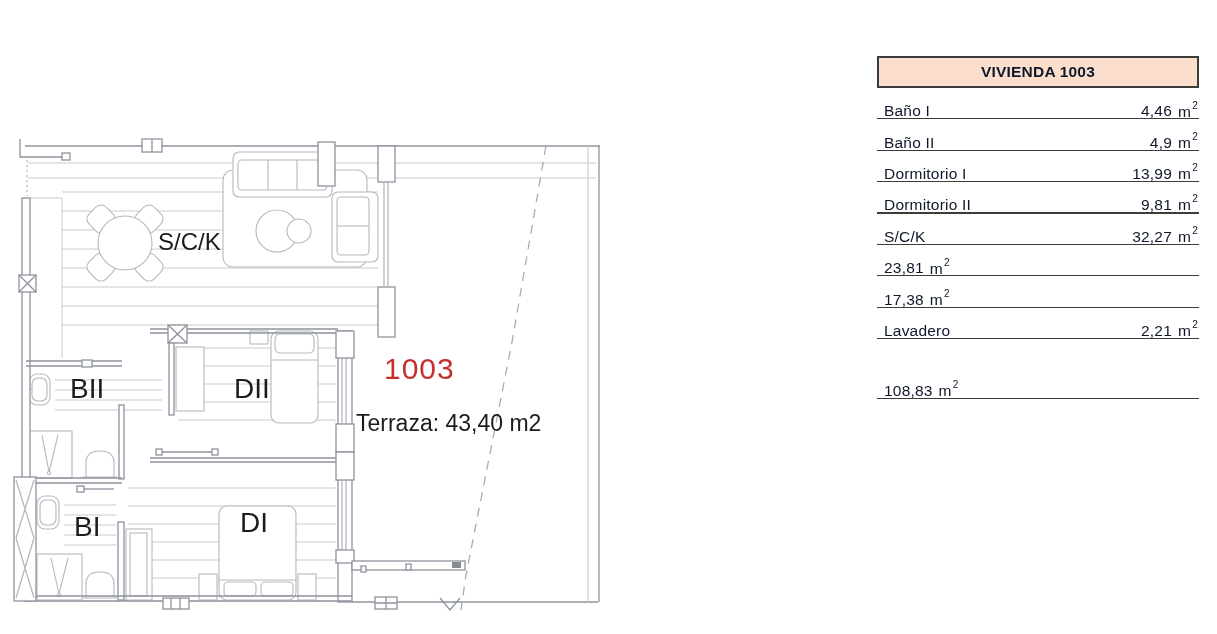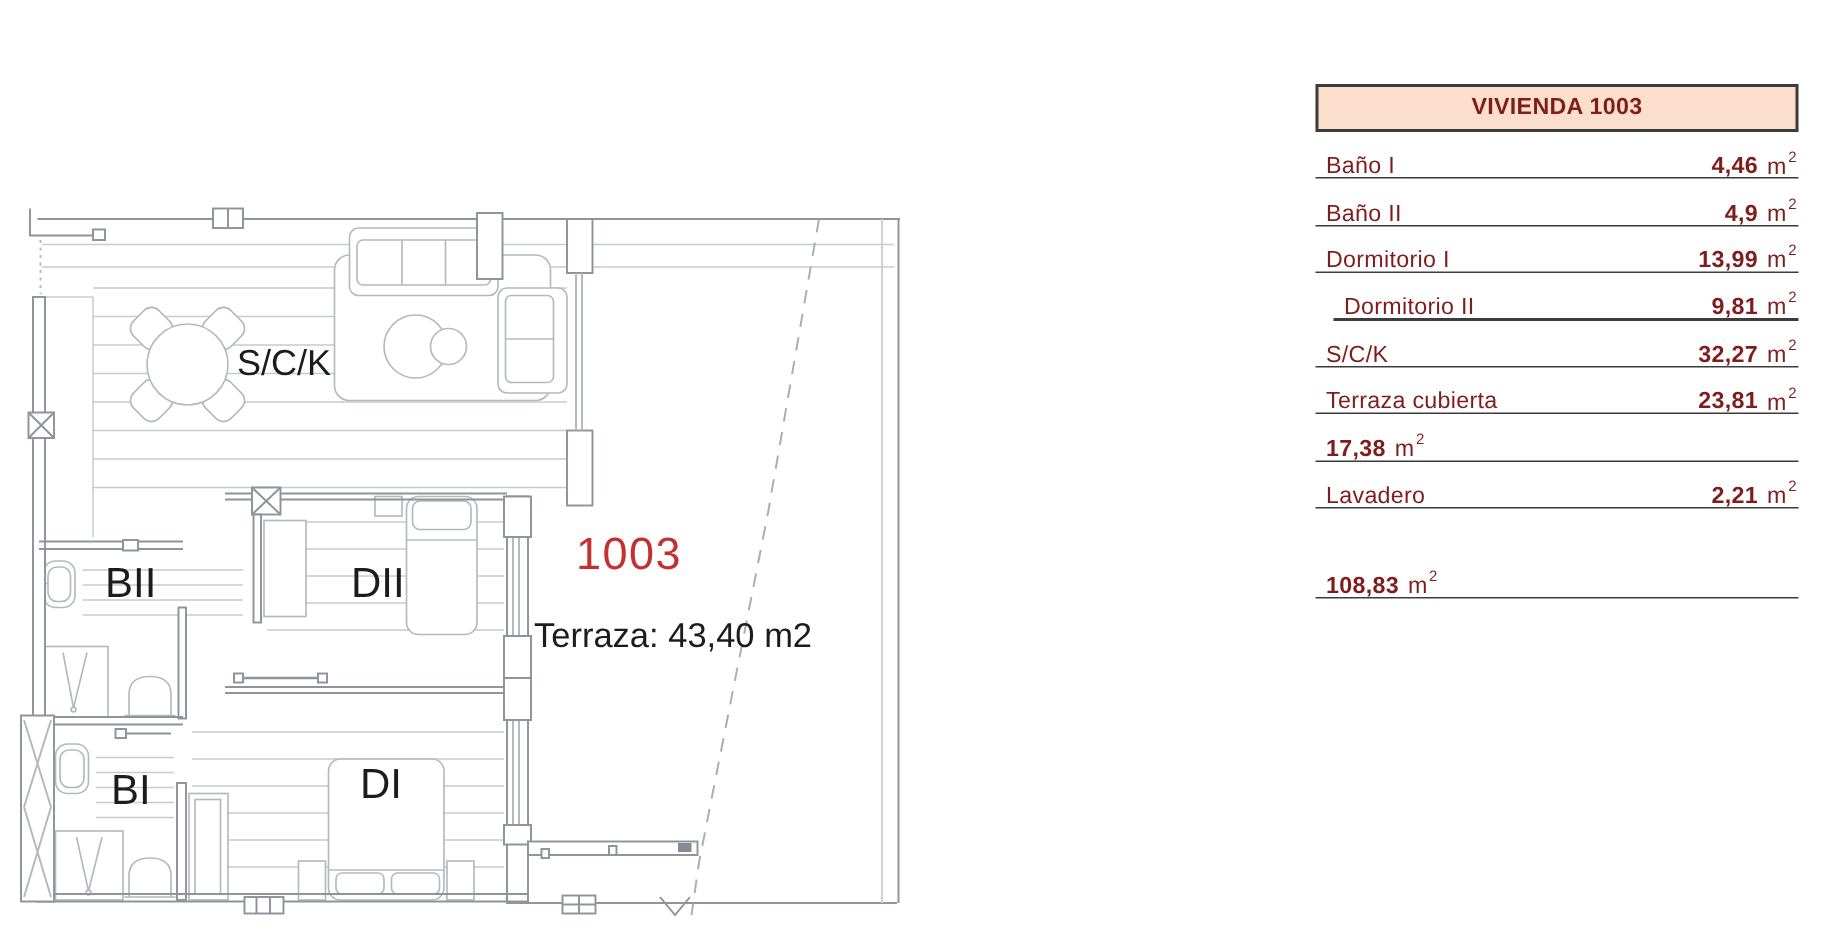--- a/index.html
+++ b/index.html
@@ -11,34 +11,34 @@
   .plan-wrap{position:absolute;left:0;top:0;width:640px;height:634px;}
   .plan-wrap svg{display:block;}
   svg text{font-family:"Liberation Sans",sans-serif;fill:#1c1c1c;}
   .lbl-room{font-size:28px;}
   .lbl-sck{font-size:24px;}
   .lbl-unit{font-size:30px;fill:#c4302f;letter-spacing:1px;}
   .lbl-terr{font-size:23px;}
   
   .area-table{
     position:absolute;left:877px;top:56px;width:322px;
-    font-size:15.5px;color:#7f1d1d;letter-spacing:.2px;
+    font-size:15.5px;color:#0f172a;letter-spacing:.2px;
   }
   .tbl-header{
     box-sizing:border-box;height:32px;border:2px solid #3c3c3c;background:#fbdfcc;
     display:flex;align-items:center;justify-content:center;
     font-weight:700;font-size:15.5px;
   }
   .trow{
     box-sizing:border-box;height:31.4px;border-bottom:1.6px solid #3c3c3c;
     display:flex;align-items:center;padding:16px 1px 0 7px;
   }
-  .trow.heavy{border-bottom-width:2px;margin-left:12px;}
+  .trow.heavy{border-bottom-width:2px;}
   .trow .lbl{flex:1;text-align:left;}
-  .trow .num{text-align:left;font-weight:bold;}
+  .trow .num{text-align:left;}
   .trow .unit{width:20px;margin-left:6px;white-space:nowrap;}
   .trow .unit sup{font-size:10px;position:relative;top:-2px;left:1px;}
   .spacer-row{height:28px;}
   .total-row{height:32px;}
 </style>
 </head>
 <body>
 
 <div class="plan-wrap">
 <svg width="640" height="634" viewBox="0 0 640 634">
@@ -225,21 +225,20 @@
     <span class="lbl">Dormitorio II</span>
     <span class="num">9,81</span>
     <span class="unit"><span>m</span><sup>2</sup></span>
   </div>
   <div class="trow">
     <span class="lbl">S/C/K</span>
     <span class="num">32,27</span>
     <span class="unit"><span>m</span><sup>2</sup></span>
   </div>
   <div class="trow">
-    <span class="lbl">Terraza cubierta</span>
     <span class="num">23,81</span>
     <span class="unit"><span>m</span><sup>2</sup></span>
   </div>
   <div class="trow">
     <span class="num">17,38</span>
     <span class="unit"><span>m</span><sup>2</sup></span>
   </div>
   <div class="trow">
     <span class="lbl">Lavadero</span>
     <span class="num">2,21</span>

